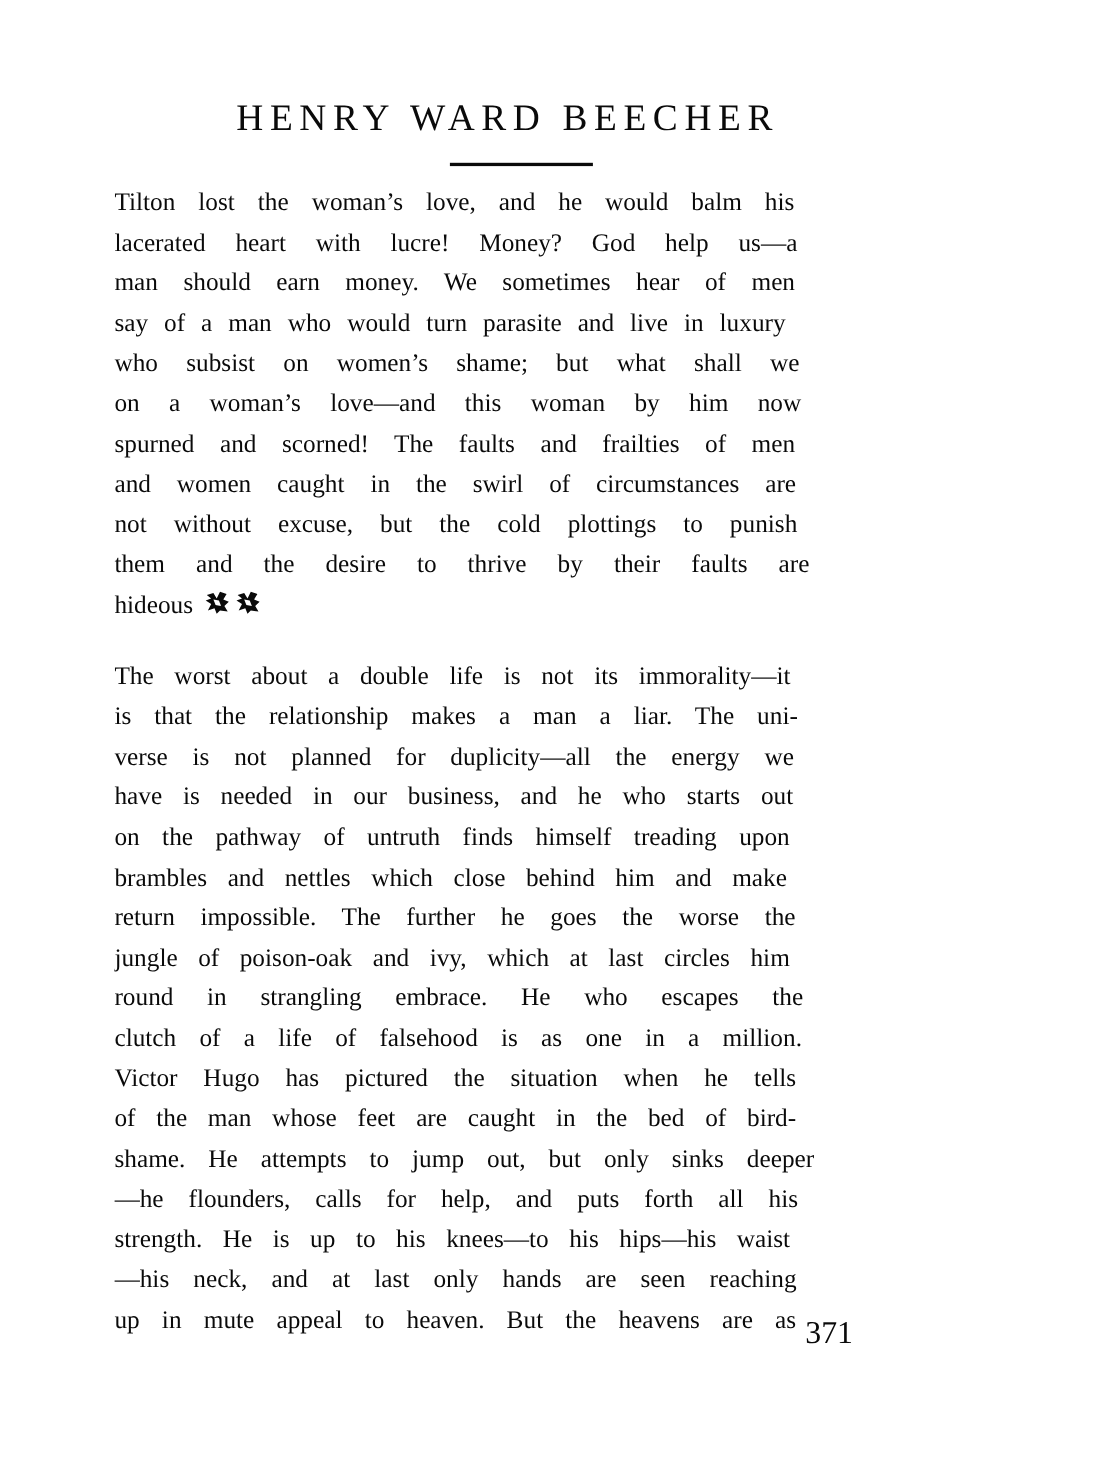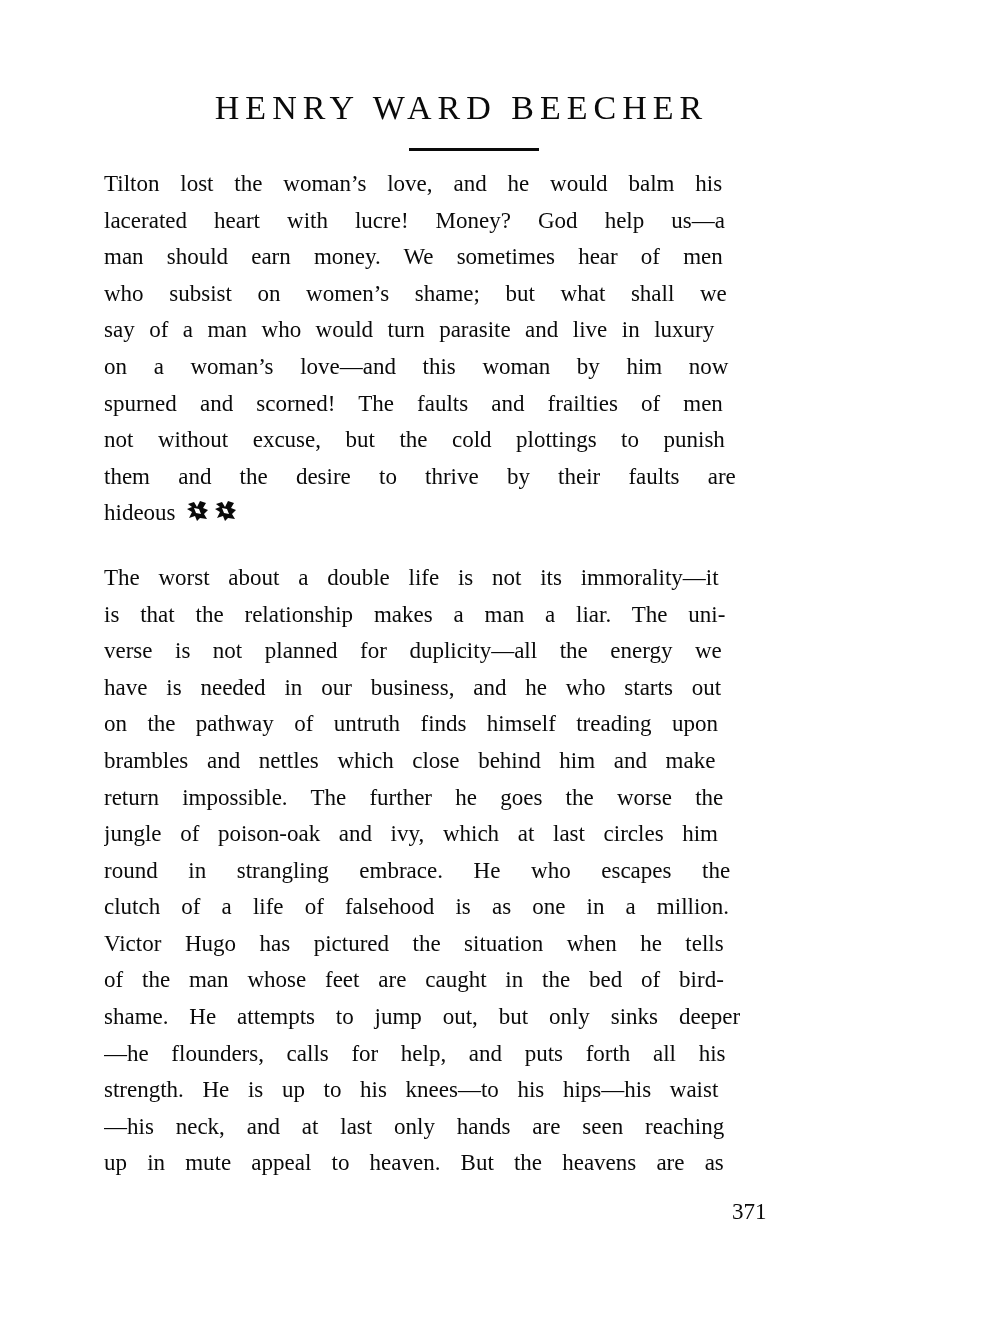--- a/index.html
+++ b/index.html
@@ -57,40 +57,41 @@
       display: inline-block;
       width: 24px;
       height: 22px;
       margin-left: 4px;
       vertical-align: -2px;
     }
     .page-number {
       position: absolute;
       top: 1194px;
       left: 732px;
-      font-size: 23px;
+      font-size: 29px;
       line-height: 36px;
     }
   </style>
 </head>
 <body>
 
 <div class="running-head">HENRY WARD BEECHER</div>
 <div class="rule"></div>
 
 <div class="text-block">
 
   <div>
     <span class="line" style="display: block; text-align: left; text-align-last: left; word-spacing: 15.1111px;">Tilton lost the woman’s love, and he would balm his</span>
     <span class="line" style="display: block; text-align: left; text-align-last: left; word-spacing: 21.2857px;">lacerated heart with lucre! Money? God help us—a</span>
     <span class="line" style="display: block; text-align: left; text-align-last: left; word-spacing: 17.375px;">man should earn money. We sometimes hear of men</span>
+    <span class="line" style="display: block; text-align: left; text-align-last: left; word-spacing: 8.72727px;">say of a man who would turn parasite and live in luxury</span>
     <span class="line" style="display: block; text-align: left; text-align-last: left; word-spacing: 19.875px;">who subsist on women’s shame; but what shall we</span>
-    <span class="line" style="display: block; text-align: left; text-align-last: left; word-spacing: 8.72727px;">say of a man who would turn parasite and live in luxury</span>
     <span class="line" style="display: block; text-align: left; text-align-last: left; word-spacing: 20.875px;">on a woman’s love—and this woman by him now</span>
     <span class="line" style="display: block; text-align: left; text-align-last: left; word-spacing: 17.375px;">spurned and scorned! The faults and frailties of men</span>
+    <span class="line" style="display: block; text-align: left; text-align-last: left; word-spacing: 17.75px;">and women caught in the swirl of circumstances are</span>
     <span class="line" style="display: block; text-align: left; text-align-last: left; word-spacing: 18.75px;">not without excuse, but the cold plottings to punish</span>
     <span class="line" style="display: block; text-align: left; text-align-last: left; word-spacing: 22.4444px;">them and the desire to thrive by their faults are</span>
     <span class="line last"><span>hideous</span><span class="fleuron" style="margin-left:10px;"><svg width="24" height="22" viewBox="0 0 24 22">
             <path d="M2 4 L8 2 L11 7 L14 1 L20 3 L17 8 L22 10 L18 14 L21 19 L14 18 L11 21 L9 16 L3 18 L6 12 L1 9 L6 7 Z" fill="#0a0a0a"></path>
             <path d="M8 8 L13 9 L15 14 L10 13 Z" fill="#ffffff"></path>
           </svg></span><span class="fleuron"><svg width="24" height="22" viewBox="0 0 24 22">
             <path d="M2 4 L8 2 L11 7 L14 1 L20 3 L17 8 L22 10 L18 14 L21 19 L14 18 L11 21 L9 16 L3 18 L6 12 L1 9 L6 7 Z" fill="#0a0a0a"></path>
             <path d="M8 8 L13 9 L15 14 L10 13 Z" fill="#ffffff"></path>
           </svg></span></span>
   </div>

